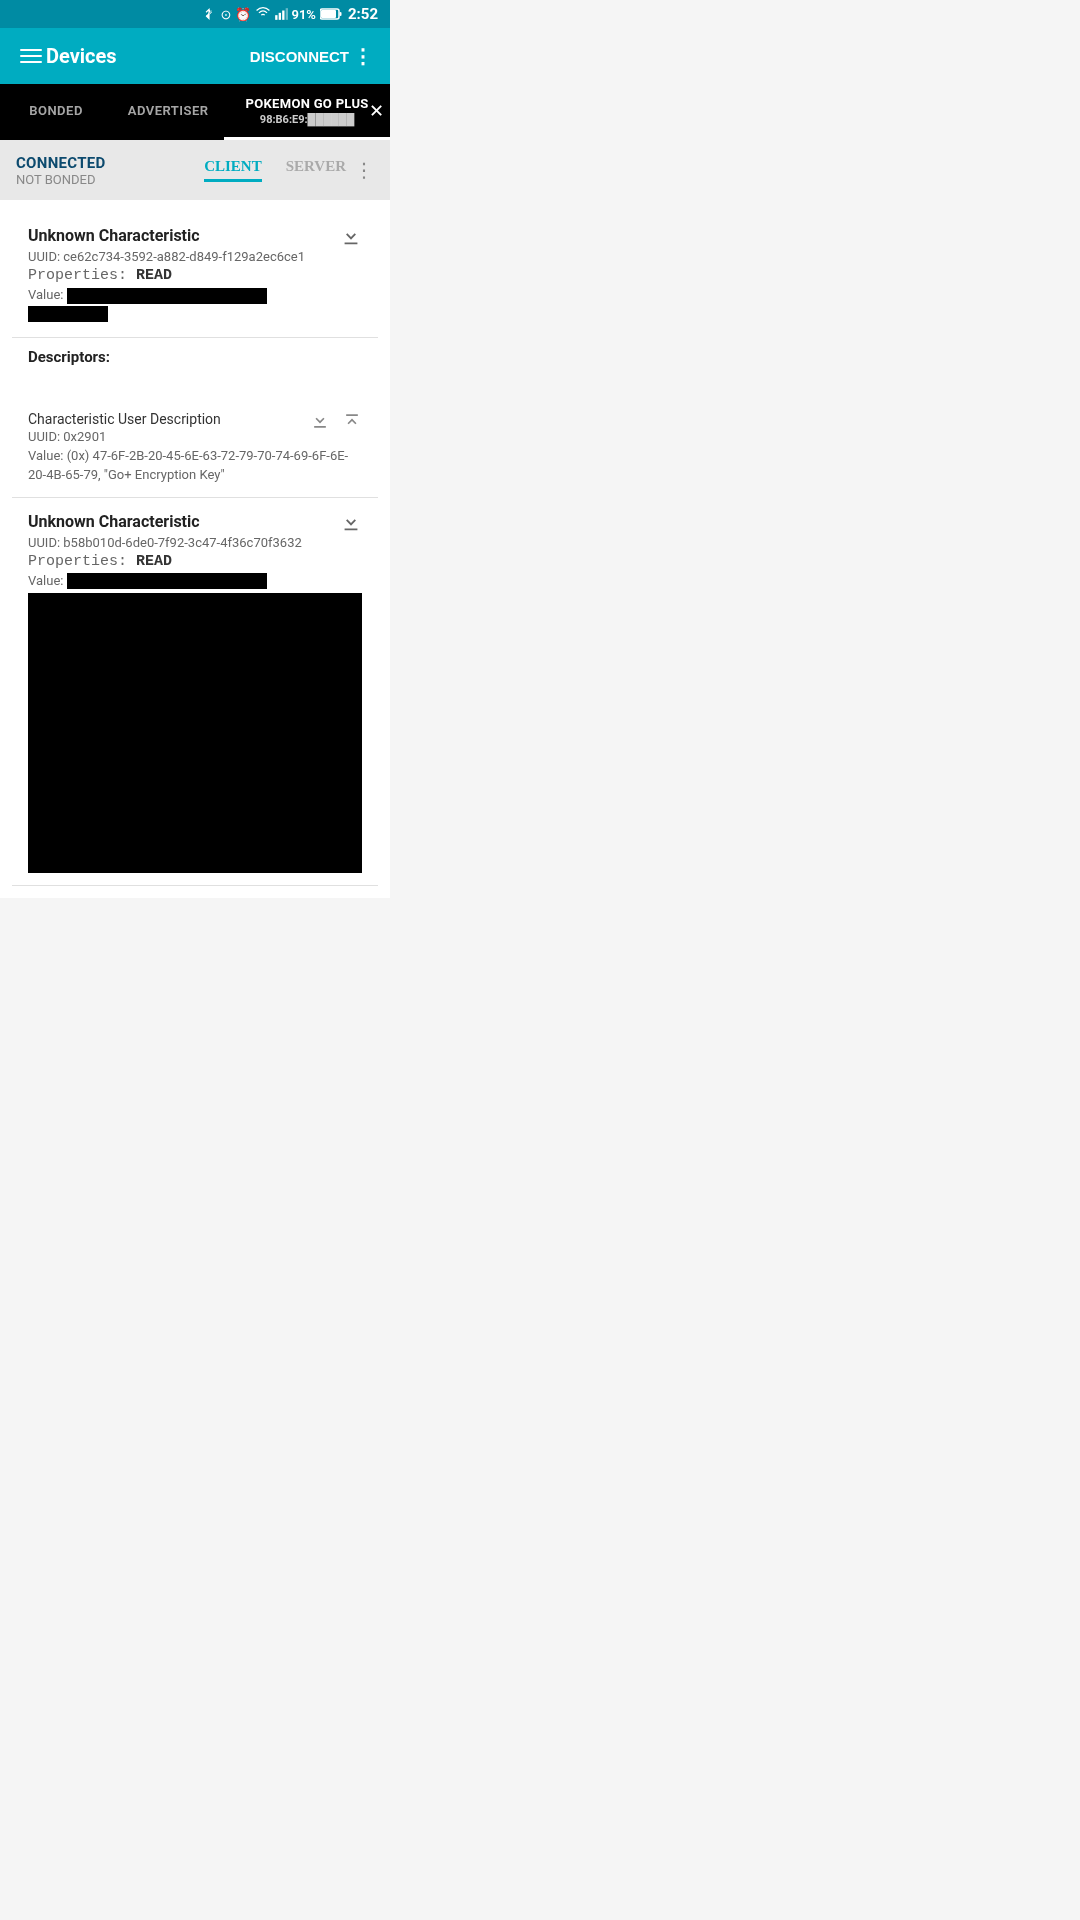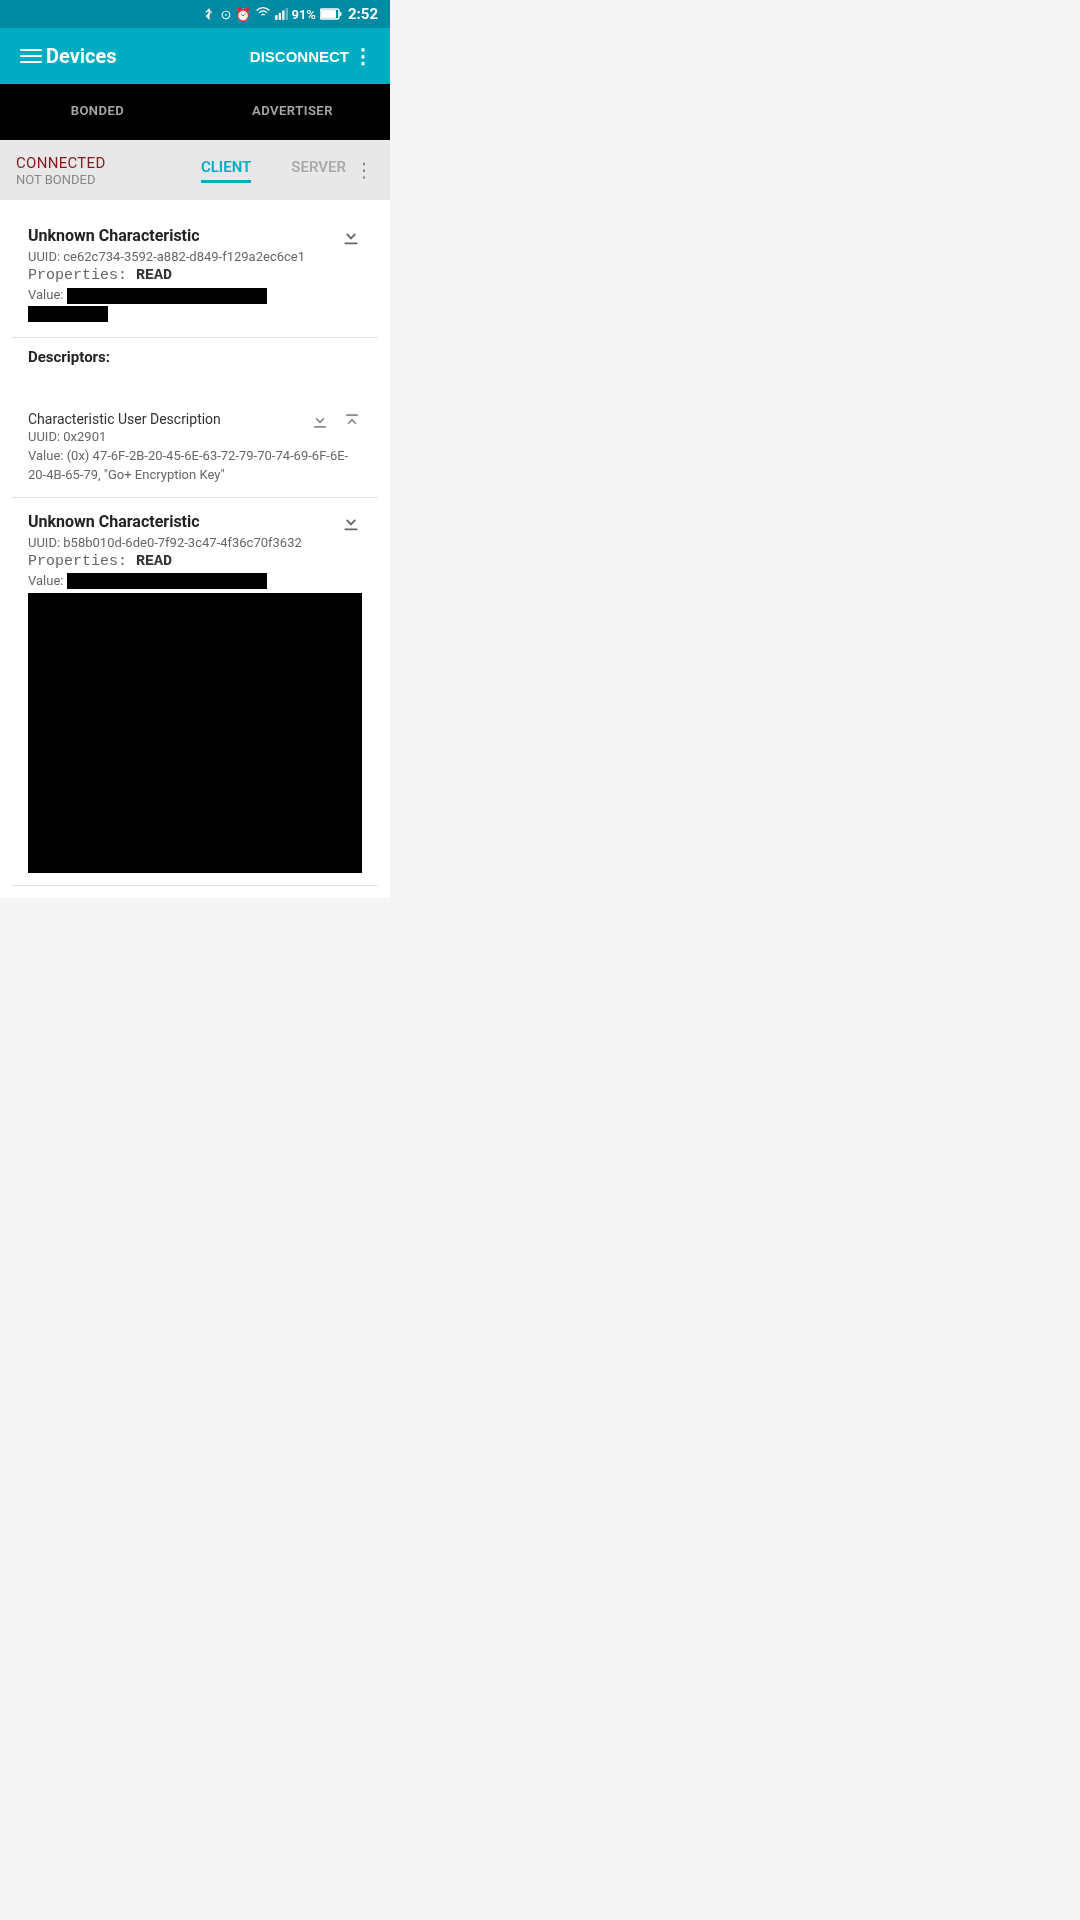--- a/index.html
+++ b/index.html
@@ -144,34 +144,35 @@
       display: flex;
       align-items: center;
       padding: 8px 16px;
       gap: 0;
       height: 60px;
     }
     .connection-status {
       flex: 1;
     }
     .status-connected {
-      color: #7f1d1d;
+      color: #0c4a6e;
       font-size: 15px;
-      font-weight: 400;
+      font-weight: 700;
       letter-spacing: 0.3px;
     }
     .status-bonded {
       color: #888;
       font-size: 13px;
       font-weight: 400;
     }
     .client-server-tabs {
       display: flex;
       align-items: center;
-      gap: 40px;
+      gap: 24px;
+      font-family: Liberation Serif, serif;
     }
     .cs-tab {
       font-size: 15px;
       font-weight: 600;
       color: #aaa;
       cursor: pointer;
       padding-bottom: 4px;
       border-bottom: 3px solid transparent;
     }
     .cs-tab.active {
@@ -351,20 +352,25 @@
   <button class="app-bar-btn">DISCONNECT</button>
   <span class="three-dots">⋮</span>
 </div>
 
 <div class="device-tabs">
   <div class="device-tab">
     <span>BONDED</span>
   </div>
   <div class="device-tab">
     <span>ADVERTISER</span>
+  </div>
+  <div class="pokemon-tab">
+    <span class="pokemon-tab-name">POKEMON GO PLUS</span>
+    <span class="pokemon-tab-addr">98:B6:E9:██████</span>
+    <button class="close-tab-btn">✕</button>
   </div>
 </div>
 
 <div class="sub-header">
   <div class="connection-status">
     <div class="status-connected">CONNECTED</div>
     <div class="status-bonded">NOT BONDED</div>
   </div>
   <div class="client-server-tabs">
     <span class="cs-tab active">CLIENT</span>

